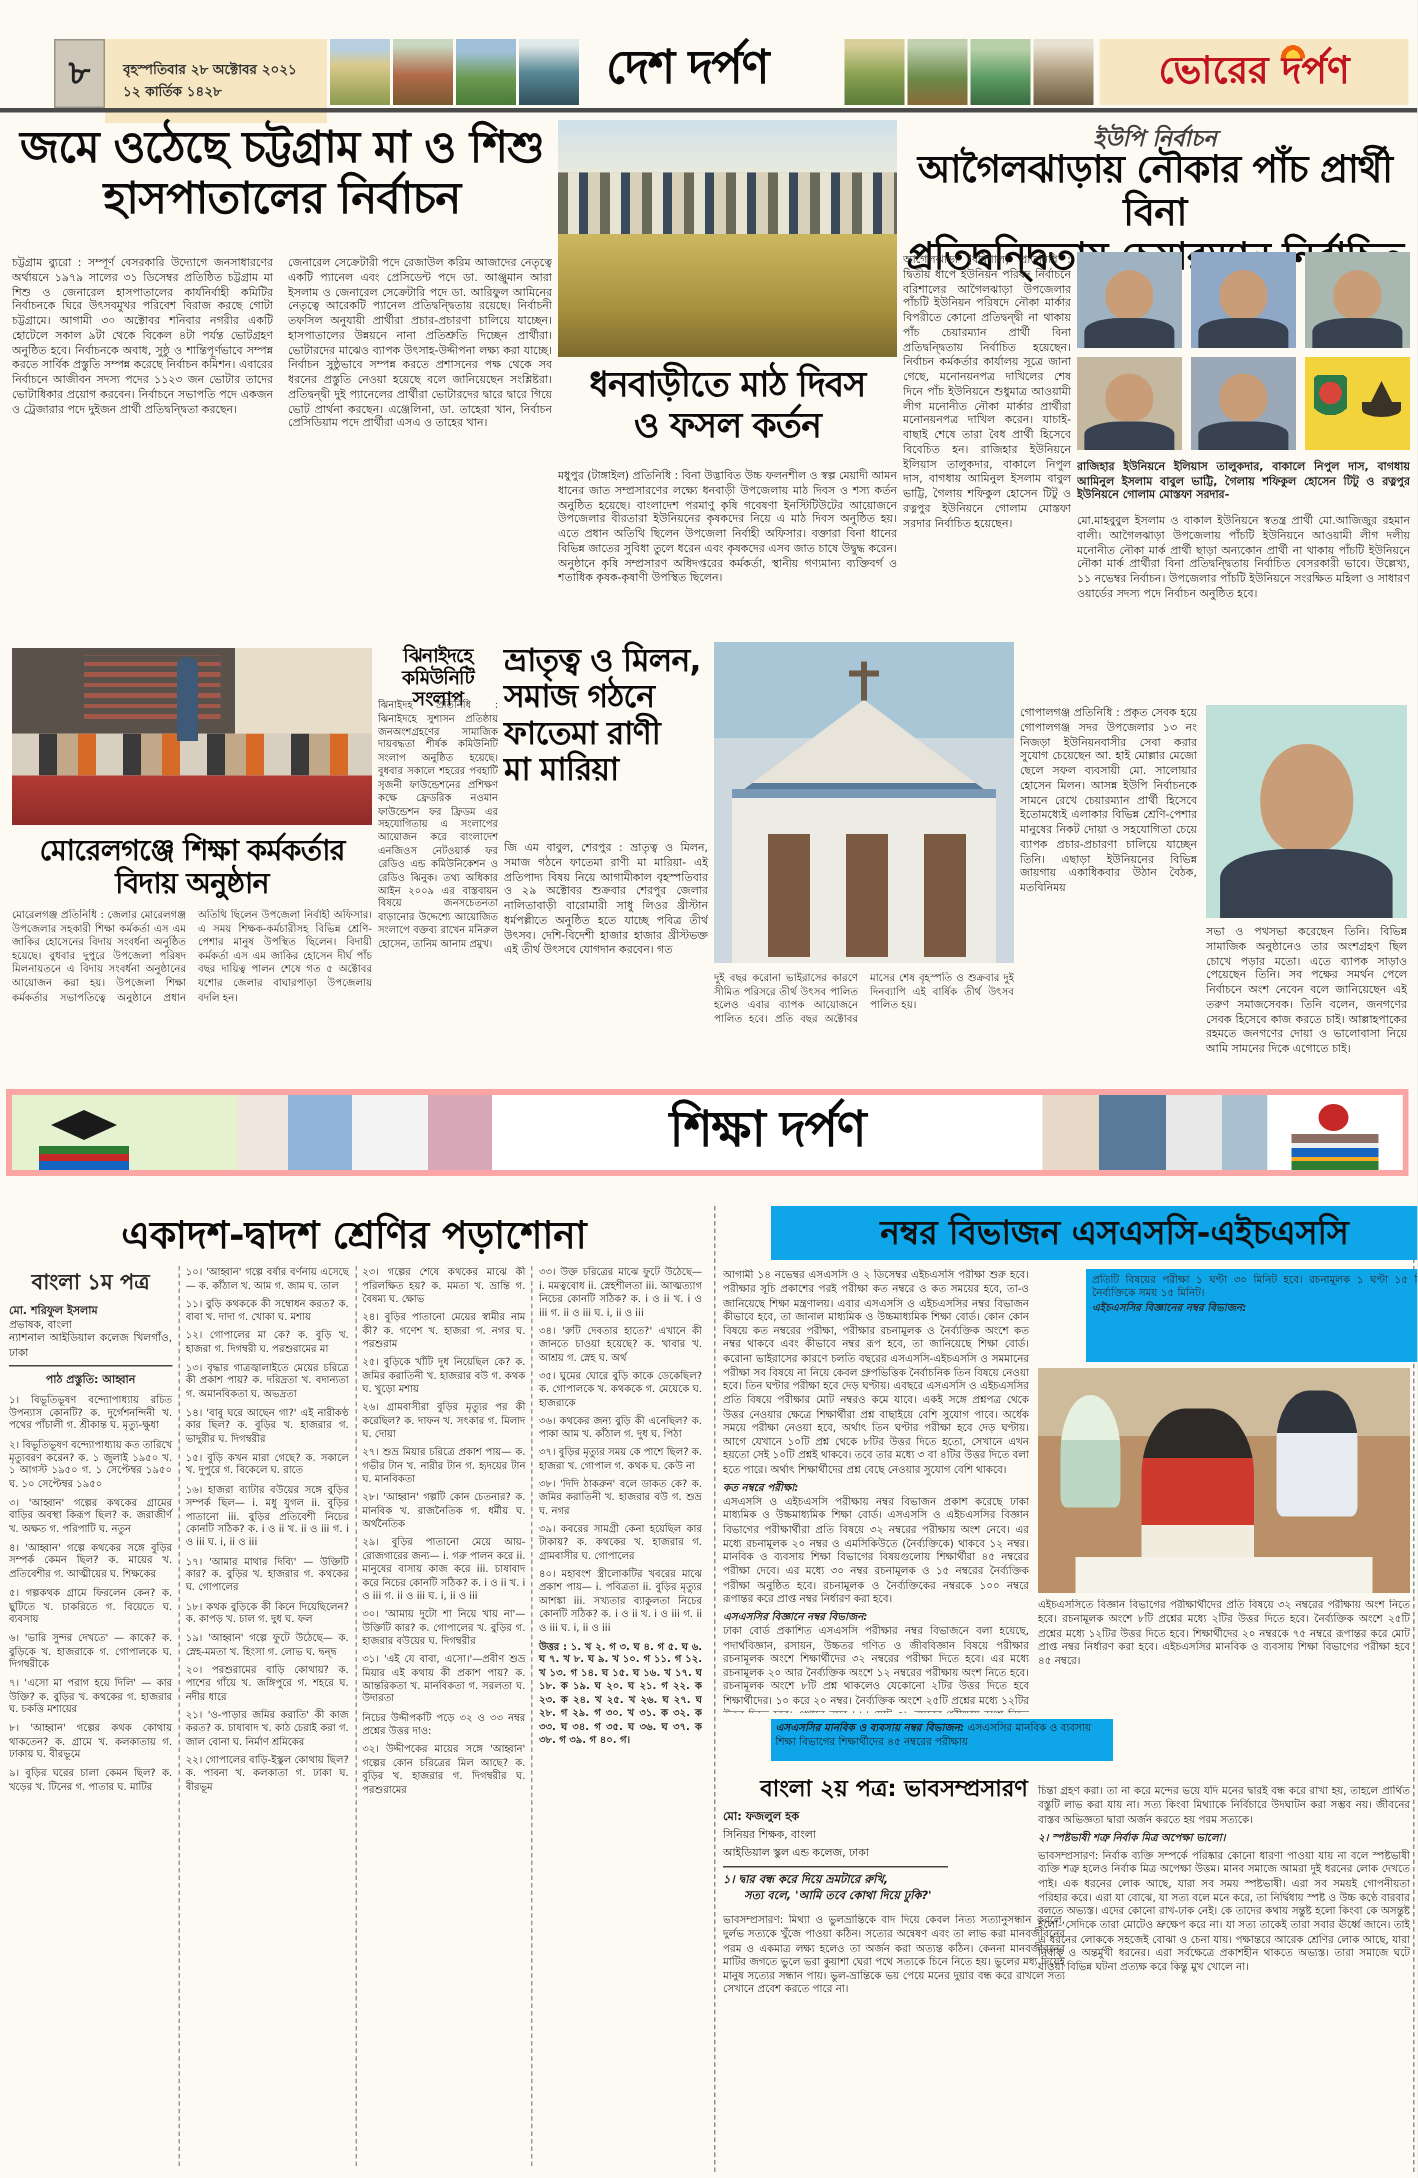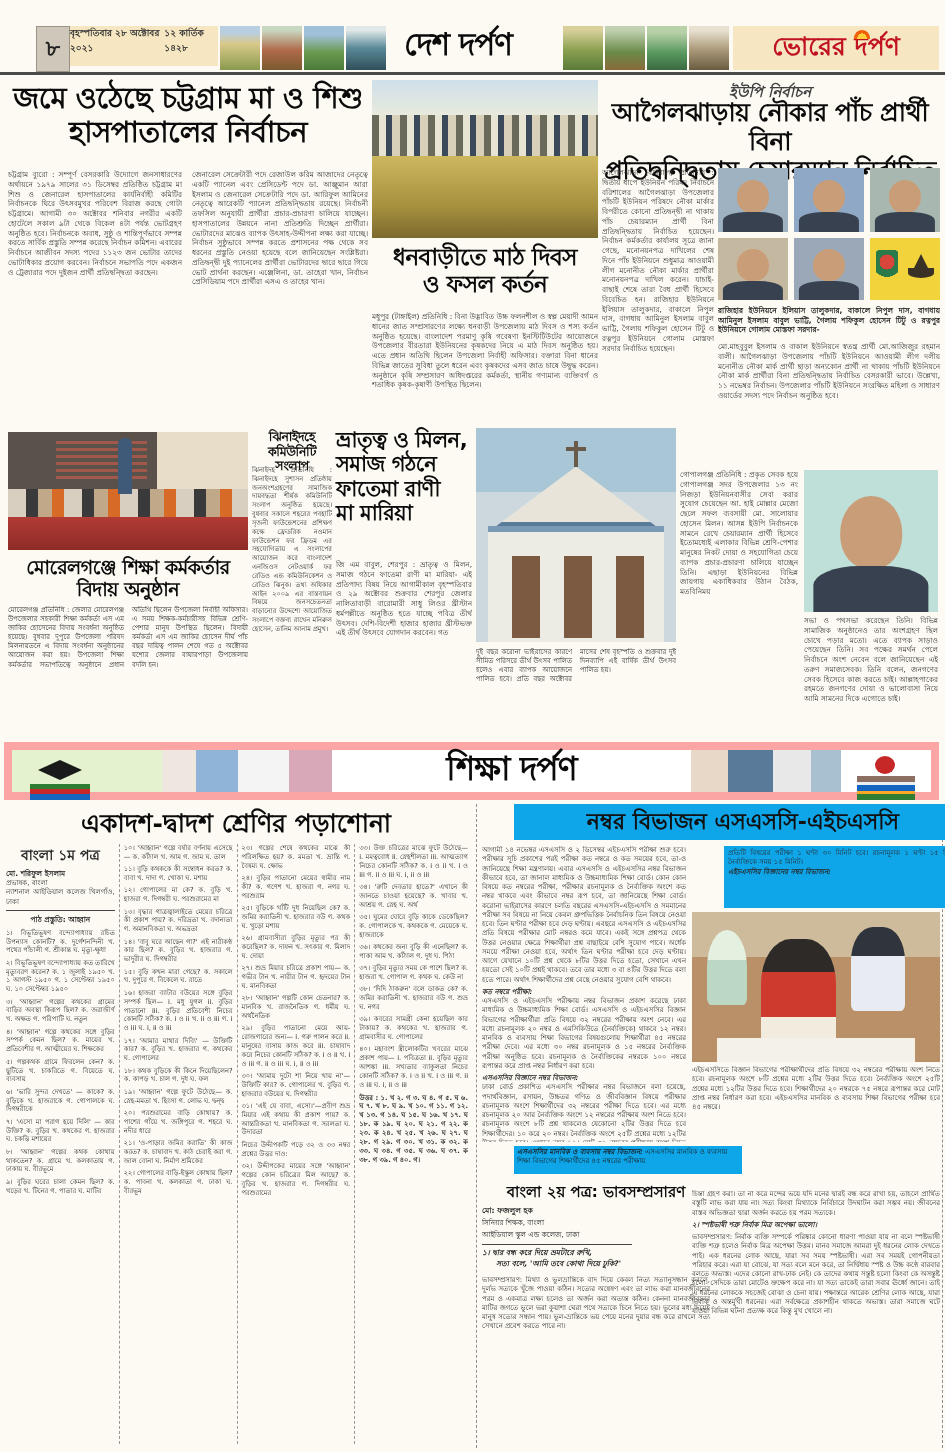--- a/index.html
+++ b/index.html
@@ -31,21 +31,21 @@
 </style>
 </head>
 <body>
 
 <div id="paper">
 
   <div class="abs" style="left:0;top:26px;width:945px;height:44px;">
     <div class="abs" style="left:36px;top:0;width:32px;height:44px;background:#cfc8ba;border:1px solid #9a9488;display:flex;align-items:center;justify-content:center;">
       <span style="font-size:22px;font-weight:bold;color:#222;">৮</span>
     </div>
-    <div class="abs cream" style="left:70px;top:0;width:148px;height:40px;display:flex;flex-direction:row;justify-content:center;padding-left:0;box-sizing:border-box;">
+    <div class="abs cream" style="left:70px;top:0;width:148px;height:56px;display:flex;flex-direction:column;justify-content:center;padding-left:12px;box-sizing:border-box;">
       <div style="font-size:9px;font-weight:bold;color:#333;">বৃহস্পতিবার ২৮ অক্টোবর ২০২১</div>
       <div style="font-size:9px;font-weight:bold;color:#333;">১২ কার্তিক ১৪২৮</div>
     </div>
     <div class="abs pstrip" style="left:220px;top:0;width:166px;height:44px;">
       <div style="background:linear-gradient(180deg,#b8cfe2 15%,#d9c98a 40%,#8a9a4e 100%);"></div>
       <div style="background:linear-gradient(180deg,#c8d8c0 10%,#b06a4a 55%,#7a5a30 100%);"></div>
       <div style="background:linear-gradient(180deg,#9fc0d8 20%,#6a9a50 60%,#4a7a38 100%);"></div>
       <div style="background:linear-gradient(180deg,#e0e8e8 10%,#5a8a98 50%,#2f4f5a 100%);"></div>
     </div>
     <div class="abs" style="left:392px;top:-6px;width:132px;height:52px;display:flex;align-items:center;justify-content:center;">
@@ -138,21 +138,21 @@
     <div style="position:absolute;left:18%;top:60%;width:14%;height:38%;background:#7c5a42;"></div>
     <div style="position:absolute;left:44%;top:60%;width:14%;height:38%;background:#7c5a42;"></div>
     <div style="position:absolute;left:70%;top:60%;width:14%;height:38%;background:#7c5a42;"></div>
   </div>
   <div class="abs bt c2" style="left:476px;top:648px;width:200px;height:88px;font-size:6.8px;">দুই বছর করোনা ভাইরাসের কারণে সীমিত পরিসরে তীর্থ উৎসব পালিত হলেও এবার ব্যাপক আয়োজনে পালিত হবে। প্রতি বছর অক্টোবর মাসের শেষ বৃহস্পতি ও শুক্রবার দুই দিনব্যাপি এই বার্ষিক তীর্থ উৎসব পালিত হয়।</div>
 
   <div class="abs bt" style="left:680px;top:470px;width:118px;height:266px;">গোপালগঞ্জ প্রতিনিধি : প্রকৃত সেবক হয়ে গোপালগঞ্জ সদর উপজেলার ১৩ নং নিজড়া ইউনিয়নবাসীর সেবা করার সুযোগ চেয়েছেন আ. হাই মোল্লার মেজো ছেলে সফল ব্যবসায়ী মো. সালোয়ার হোসেন মিলন। আসন্ন ইউপি নির্বাচনকে সামনে রেখে চেয়ারম্যান প্রার্থী হিসেবে ইতোমধ্যেই এলাকার বিভিন্ন শ্রেণি-পেশার মানুষের নিকট দোয়া ও সহযোগিতা চেয়ে ব্যাপক প্রচার-প্রচারণা চালিয়ে যাচ্ছেন তিনি। এছাড়া ইউনিয়নের বিভিন্ন জায়গায় একাধিকবার উঠান বৈঠক, মতবিনিময়</div>
   <div class="abs portrait" style="left:804px;top:470px;width:134px;height:142px;background:#bfe0d8;"></div>
   <div class="abs bt" style="left:804px;top:616px;width:134px;height:120px;">সভা ও পথসভা করেছেন তিনি। বিভিন্ন সামাজিক অনুষ্ঠানেও তার অংশগ্রহণ ছিল চোখে পড়ার মতো। এতে ব্যাপক সাড়াও পেয়েছেন তিনি। সব পক্ষের সমর্থন পেলে নির্বাচনে অংশ নেবেন বলে জানিয়েছেন এই তরুণ সমাজসেবক। তিনি বলেন, জনগণের সেবক হিসেবে কাজ করতে চাই। আল্লাহপাকের রহমতে জনগণের দোয়া ও ভালোবাসা নিয়ে আমি সামনের দিকে এগোতে চাই।</div>
 
-  <div class="abs" style="left:4px;top:742px;width:935px;height:58px;border:8px solid #fca5a5;background:#fff;display:flex;box-sizing:border-box;">
+  <div class="abs" style="left:4px;top:726px;width:935px;height:58px;border:4px solid #fca5a5;background:#fff;display:flex;box-sizing:border-box;">
     <div style="width:150px;background:linear-gradient(135deg,#e4f2cf 0 100%);position:relative;">
       <div style="position:absolute;left:26px;top:10px;width:44px;height:10px;background:#1a1a1a;clip-path:polygon(50% 0,100% 50%,50% 100%,0 50%);height:20px;"></div>
       <div style="position:absolute;left:18px;top:34px;width:60px;height:16px;background:repeating-linear-gradient(180deg,#2e7d32 0 5px,#c62828 5px 10px,#1565c0 10px 16px);"></div>
     </div>
     <div style="width:170px;background:linear-gradient(90deg,#f0e6e0 0 20%,#8fb4d8 20% 45%,#f4f4f4 45% 75%,#d8a8b8 75% 100%);"></div>
     <div style="flex:1;display:flex;align-items:center;justify-content:center;background:#fff;">
       <span style="font-size:33px;font-weight:900;color:#0a0a0a;letter-spacing:-1px;">শিক্ষা দর্পণ</span>
     </div>
     <div style="width:150px;background:linear-gradient(90deg,#e8d8c8 0 25%,#5a7a9a 25% 55%,#e8e8e8 55% 80%,#a8c0d0 80% 100%);"></div>
     <div style="width:90px;background:#fff;position:relative;">

